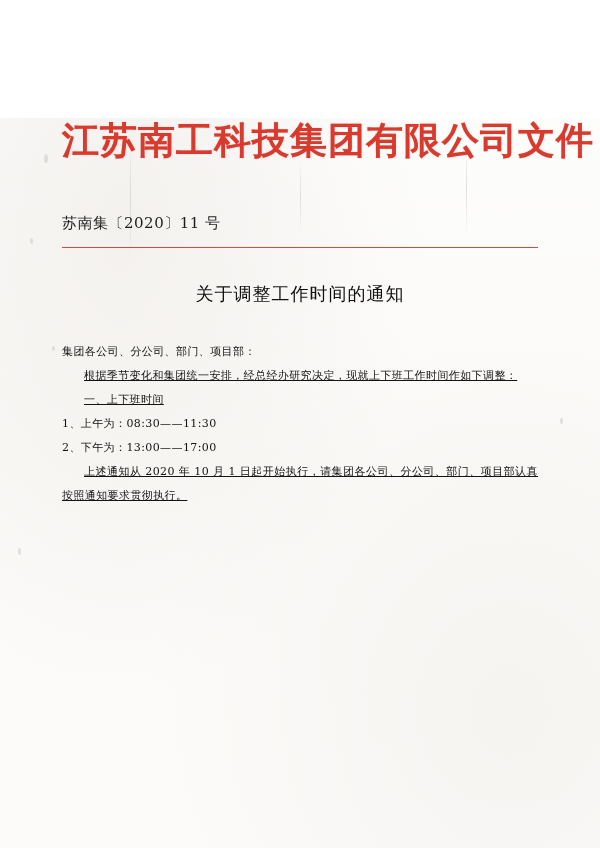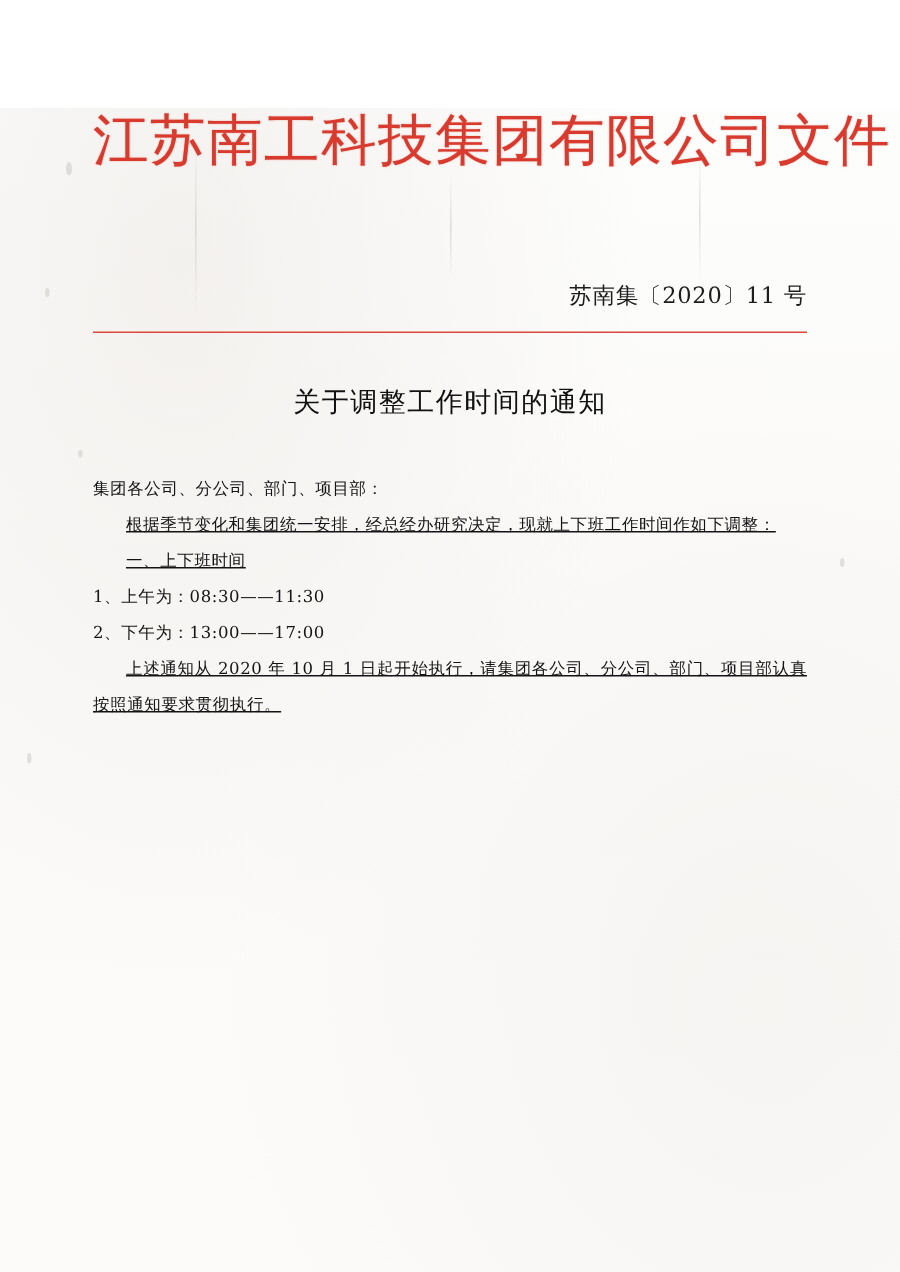--- a/index.html
+++ b/index.html
@@ -41,36 +41,36 @@
   }
 
   .doc-body {
     position: relative;
     padding: 0 62px;
     box-sizing: border-box;
   }
 
   
   .masthead {
-    margin-top: 72px;
+    margin-top: 118px;
     text-align: right;
     color: #d83a2e;
     font-family: "DejaVu Serif", "Liberation Serif", serif;
-    font-weight: 400;
+    font-weight: 700;
     font-size: 37px;
     letter-spacing: 1px;
     line-height: 1.2;
     text-shadow: 0 0 1px rgba(216,58,46,0.55);
     white-space: nowrap;
   }
 
   
   .doc-number {
-    margin-top: 72px;
-    text-align: right;
+    margin-top: 52px;
+    text-align: left;
     font-size: 15px;
     color: #1d1d1d;
     letter-spacing: 0.5px;
   }
 
   
   .red-rule {
     margin: 14px 0 0 0;
     height: 1px;
     background: #d83a2e;

